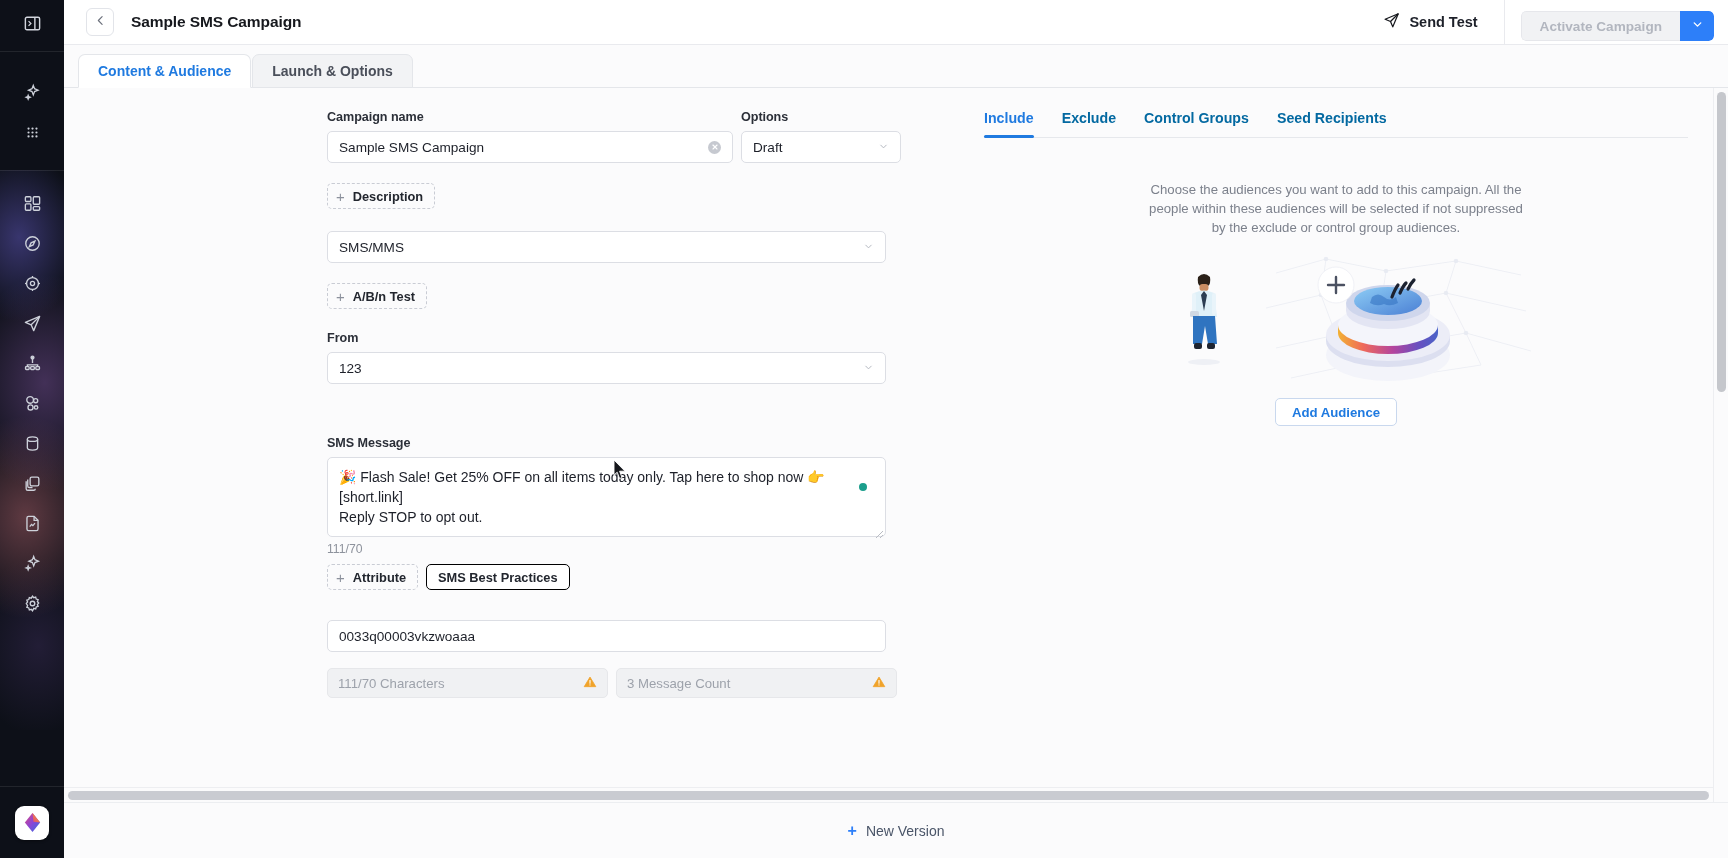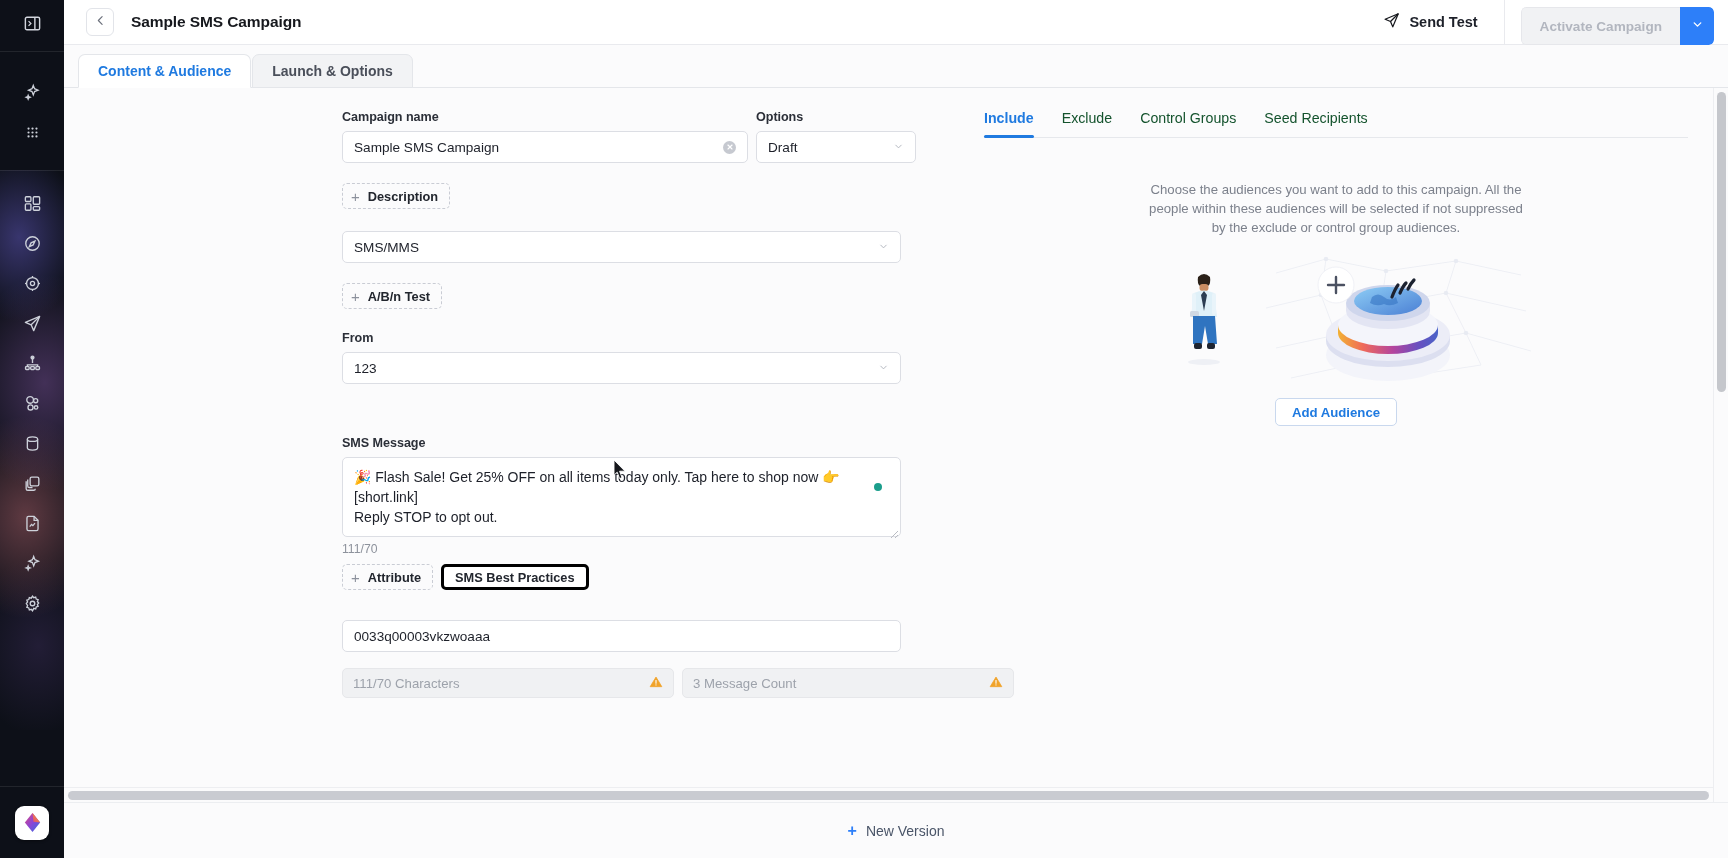--- a/index.html
+++ b/index.html
@@ -85,21 +85,21 @@
     font-size: 15.5px; font-weight: 700; letter-spacing: -0.1px; color: #16181d;
     white-space: nowrap;
   }
   .header-spacer { flex: 1 1 auto; }
   .send-test {
     display: flex; align-items: center; gap: 9px;
     font-size: 14.5px; font-weight: 700; color: #1d2029;
     cursor: pointer; padding: 0 12px; height: 34px;
   }
   .hdr-divider { width: 1px; height: 45px; background: #e9eaee; margin: 0 16px 0 14px; }
-  .activate-wrap { display: flex; align-items: stretch; height: 38px; border-radius: 5px; overflow: hidden; margin-top: 8px; }
+  .activate-wrap { display: flex; align-items: stretch; height: 30px; border-radius: 5px; overflow: hidden; margin-top: 8px; }
   .activate-btn {
     background: #f1f2f4; color: #b2b6bf;
     font-size: 13.6px; font-weight: 600;
     padding: 0 18px; display: flex; align-items: center;
     border: 1px solid #e6e7eb; border-right: none;
     border-radius: 5px 0 0 5px;
     cursor: default; white-space: nowrap;
   }
   .activate-caret {
     width: 34px; background: #2d7ff9;
@@ -137,21 +137,21 @@
     flex: 1 1 auto; position: relative;
     background: #fbfbfc;
     display: flex;
     overflow: hidden;
   }
   .panes { display: flex; width: 100%; }
 
   
   .left-pane {
     width: 890px; flex: 0 0 890px;
-    padding: 22px 0 0 15px;
+    padding: 22px 0 0 0;
     position: relative;
   }
   .form { width: 620px; margin-left: 263px; }
   .field { margin-bottom: 0; }
   .label {
     font-size: 12.6px; font-weight: 700; color: #2b2f38;
     margin-bottom: 7px; display: block; letter-spacing: -0.05px;
   }
   .row2 { display: flex; gap: 8px; align-items: flex-end; }
   .inp {
@@ -220,45 +220,45 @@
     cursor: nwse-resize;
   }
   .counter-right {
     width: 559px; text-align: left;
     font-size: 12.2px; color: #8d929c; margin-top: 5px;
   }
   .btn-row { display: flex; gap: 8px; margin-top: 8px; }
   .solid-btn {
     display: inline-flex; align-items: center; gap: 8px;
     height: 26px; padding: 0 11px;
-    border: 3px solid #000000; border-radius: 5px;
+    border: 1px solid #000000; border-radius: 5px;
     background: #ffffff; color: #22262e;
     font-size: 12.8px; font-weight: 700; cursor: pointer;
   }
 
-  .stat-row { display: flex; gap: 8px; width: 672px; margin-top: 0; }
+  .stat-row { display: flex; gap: 8px; width: 570px; margin-top: 0; }
   .stat {
     flex: 1 1 50%; height: 30px;
     background: #f0f1f3; border: 1px solid #e6e7ea; border-radius: 5px;
     display: flex; align-items: center; padding: 0 10px;
     font-size: 13.2px; color: #9da2ab;
   }
   .stat .sv { flex: 1 1 auto; }
 
   
   .right-pane {
     flex: 1 1 auto;
     padding: 22px 40px 0 30px;
     position: relative;
   }
   .rtabs { display: flex; gap: 0; border-bottom: 1px solid #e6e8ec; }
   .rtab {
     padding: 0 14px 11px 14px;
-    font-size: 14.2px; color: #14532d; cursor: pointer;
-    position: relative; white-space: nowrap;
+    font-size: 14.2px; color: #0369a1; cursor: pointer;
+    position: relative; white-space: nowrap; font-weight: bold;
   }
   .rtab:first-child { padding-left: 0; }
   .rtab.active { color: #1f7ae0; font-weight: 700; }
   .rtab.active::after {
     content: ""; position: absolute; left: 0; right: 14px; bottom: -1px;
     height: 3px; background: #1f7ae0; border-radius: 2px;
   }
   .rtab.active:first-child::after { left: 0; right: 14px; }
 
   .empty {

